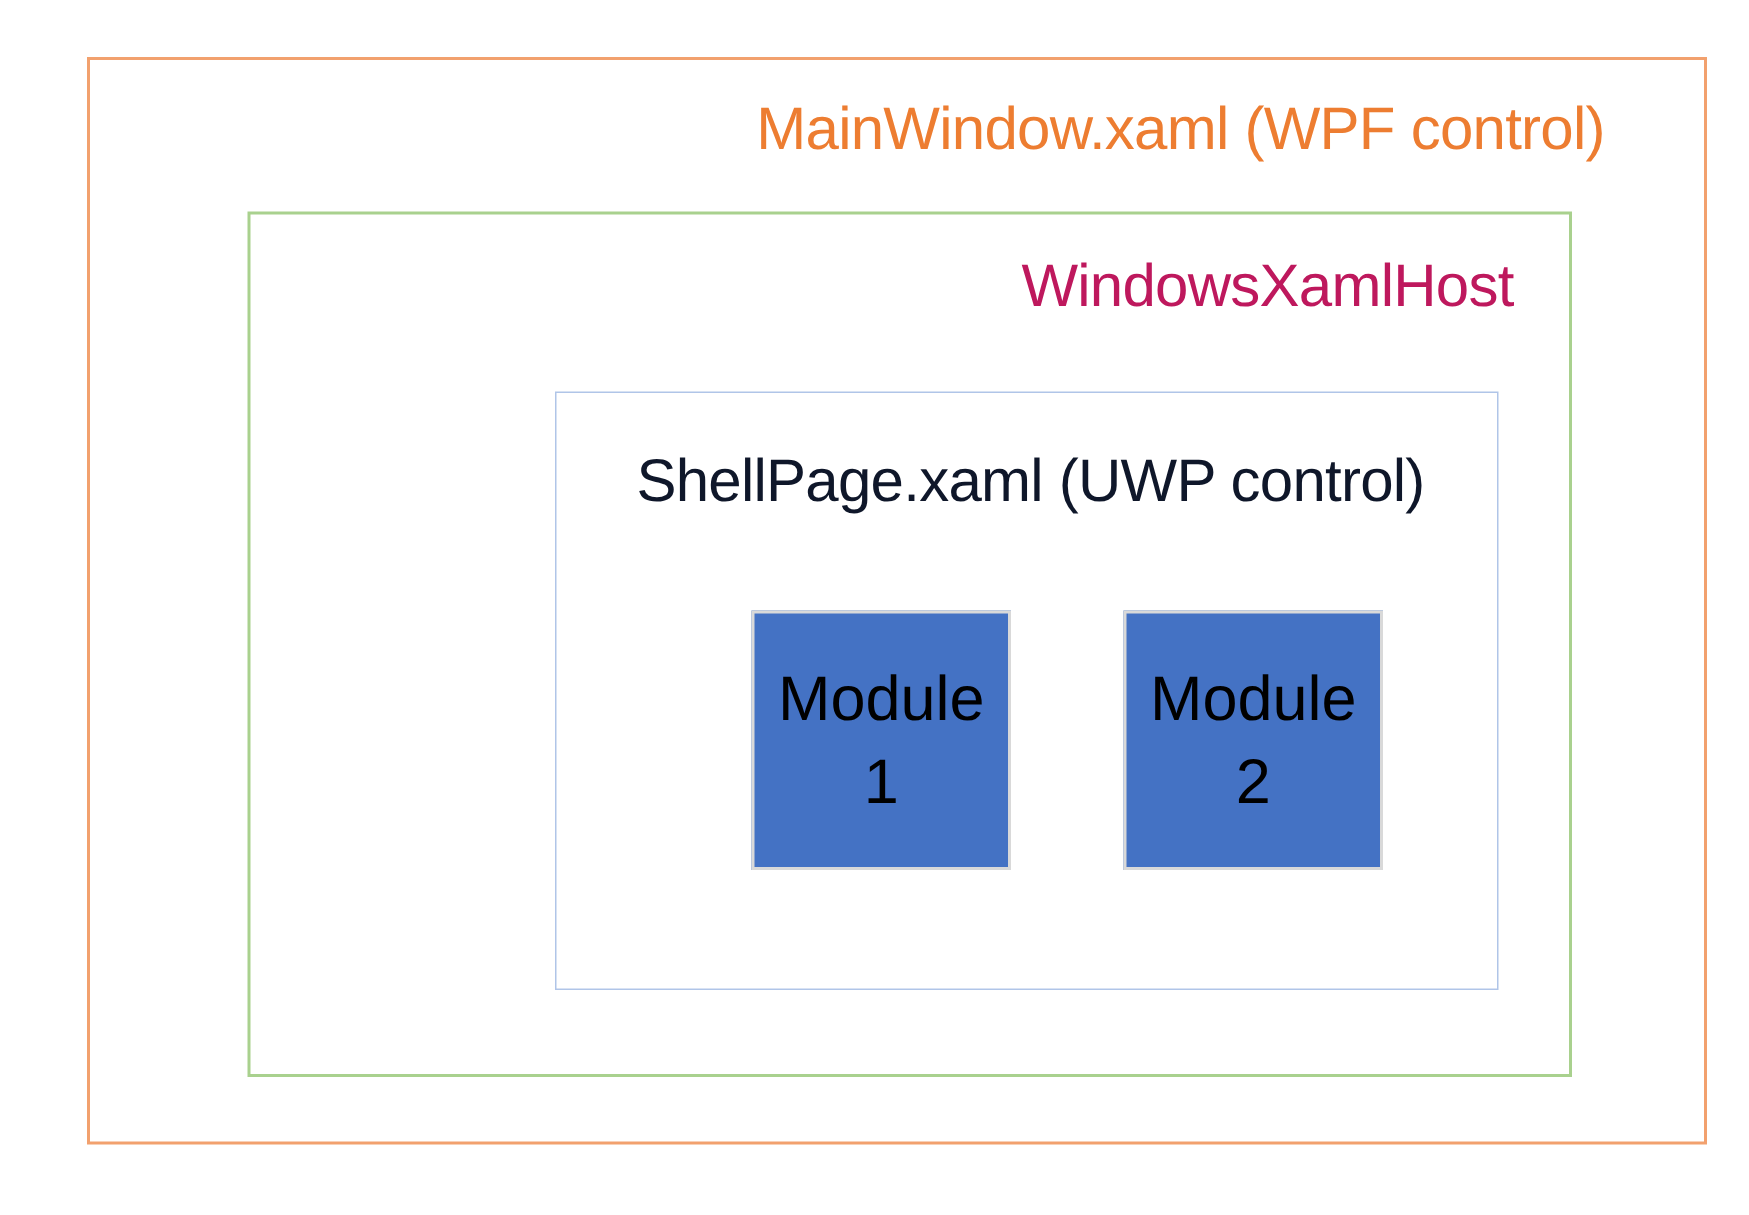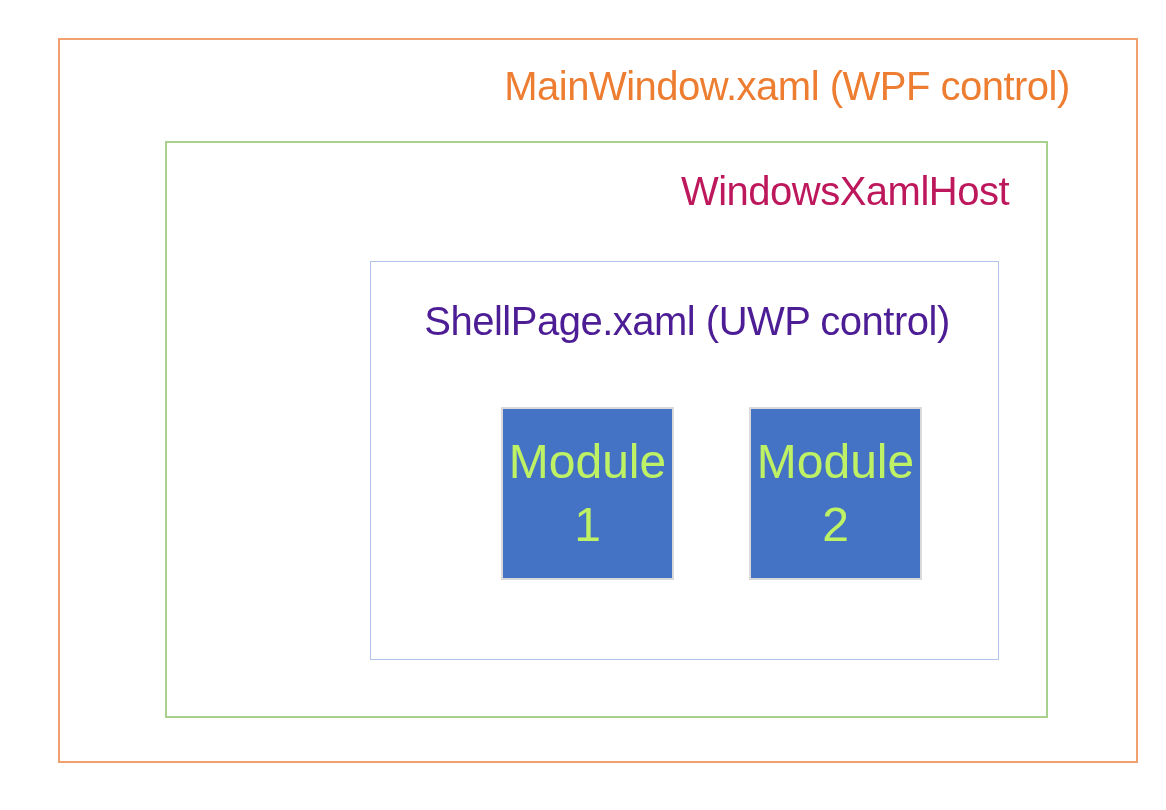--- a/index.html
+++ b/index.html
@@ -46,34 +46,34 @@
   .label-wpf {
     left: 787px; top: 62px;
     color: #ed7d31;
   }
   .label-host {
     left: 845px; top: 167px;
     color: #be185d;
   }
   .label-uwp {
     left: 687px; top: 297px;
-    color: #4c1d95;
+    color: #0f172a;
   }
   .module {
     position: absolute;
     box-sizing: border-box;
     width: 173px; height: 173px;
     background: #4472c4;
     border: 2px solid #d9d9d9;
-    color: #bef264;
+    color: #000000;
     display: flex;
     flex-direction: column;
     align-items: center;
     justify-content: center;
-    font-size: 48px;
+    font-size: 42px;
     line-height: 1.3;
     text-align: center;
   }
   .module-1 { left: 501px; top: 407px; }
   .module-2 { left: 749px; top: 407px; }
 </style>
 </head>
 <body>
 
 <div class="canvas">

